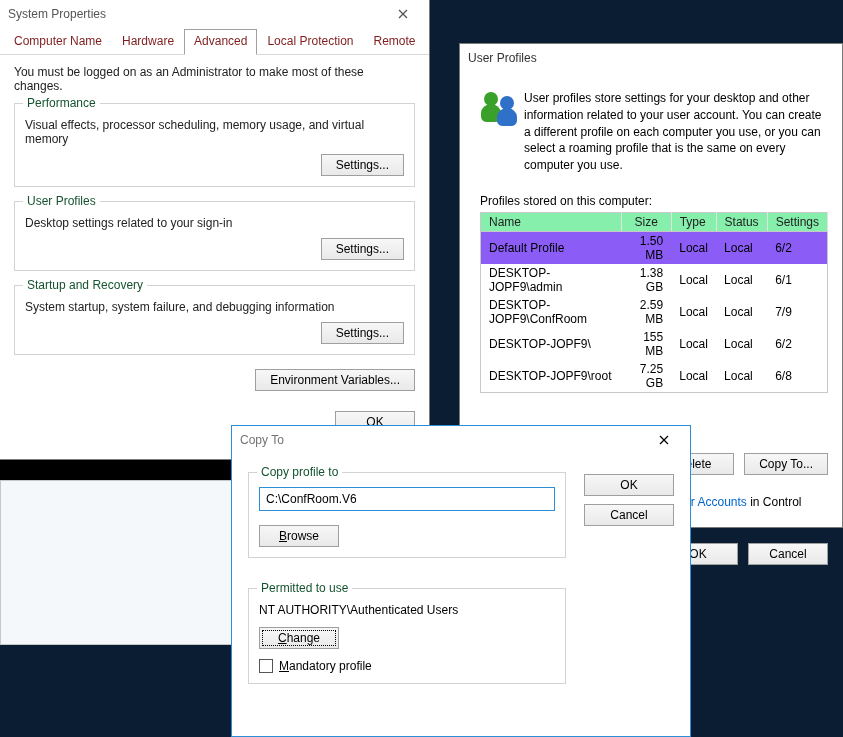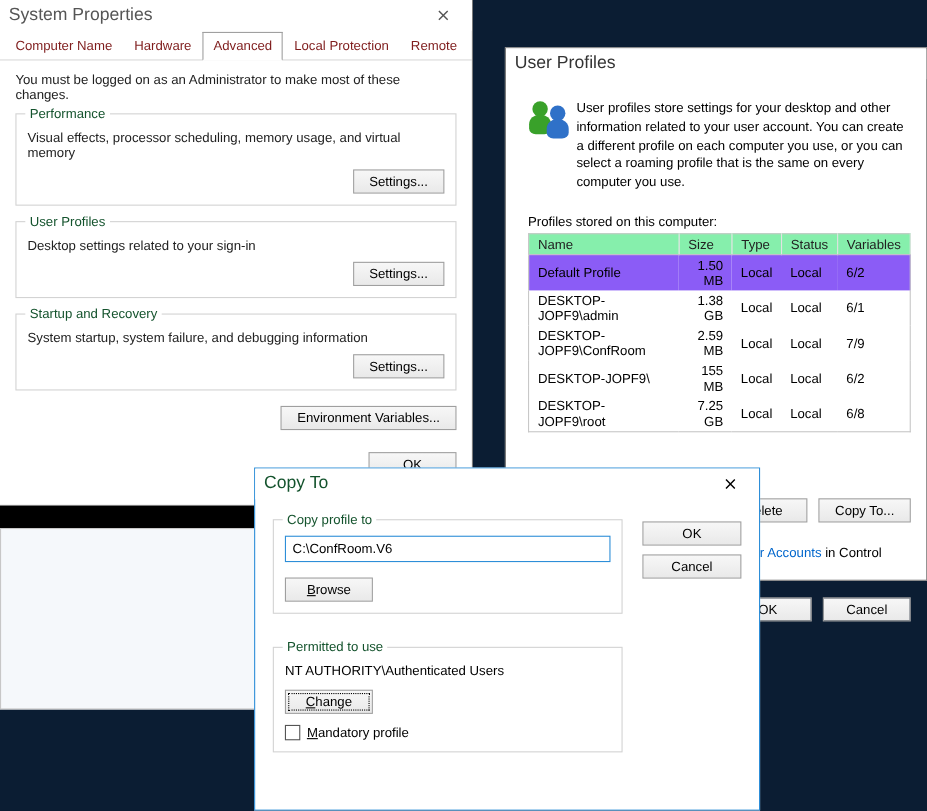--- a/index.html
+++ b/index.html
@@ -21,21 +21,21 @@
   }
   .titlebar {
     display: flex;
     align-items: center;
     justify-content: space-between;
     height: 28px;
     padding: 0 6px 0 8px;
     background: #fff;
     color: #555;
   }
-  .titlebar .title { font-size: 16px; }
+  .titlebar .title { font-size: 12px; }
   .close-x {
     width: 40px; height: 28px;
     display: flex; align-items: center; justify-content: center;
     font-size: 14px; line-height: 1; cursor: pointer;
     color: #333;
   }
   .close-x svg { width: 10px; height: 10px; }
   .tabs { display: flex; border-bottom: 1px solid #d9d9d9; padding-left: 4px; }
   .tab {
     padding: 4px 9px 6px 9px;
@@ -106,21 +106,21 @@
     padding: 2px 8px 2px 8px;
     font-size: 12px;
   }
   table.profiles th {
     border-right: 1px solid #e2e2e2;
     border-bottom: 1px solid #c8c8c8;
     font-weight: normal;
     background: #86efac;
     color: #222;
   }
-  table.profiles th.r { text-align: left; }
+  table.profiles th.r { text-align: center; }
   table.profiles td.size { text-align: right; }
   table.profiles tbody tr:first-child { background: #8b5cf6; }
   .up-actions { display: flex; gap: 10px; justify-content: flex-end; margin-top: 60px; }
   .up-cpl { margin-top: 20px; }
   .link { color: #0066cc; text-decoration: none; }
   .up-footer { display: flex; gap: 10px; justify-content: flex-end; padding: 8px 14px; }
 
   
   #win-ct { left: 231px; top: 425px; width: 460px; height: 312px; border-color: #2d8ed8; }
   #win-ct .titlebar { background: #fff; }
@@ -222,21 +222,21 @@
       <div class="up-text">User profiles store settings for your desktop and other information related to your user account. You can create a different profile on each computer you use, or you can select a roaming profile that is the same on every computer you use.</div>
     </div>
     <div class="stored-label">Profiles stored on this computer:</div>
     <table class="profiles">
       <thead>
           <tr>
         <th style="width:155px;">Name</th>
         <th class="r" style="width:55px;">Size</th>
         <th style="width:45px;">Type</th>
         <th style="width:45px;">Status</th>
-        <th>Variables</th>
+        <th>Settings</th>
       </tr>
         </thead>
       <tbody id="profiles-rows">
           <tr>
             <td>Default Profile</td>
             <td class="size">1.50 MB</td>
             <td>Local</td>
             <td>Local</td>
             <td>6/2</td>
           </tr>
@@ -280,21 +280,21 @@
     </div>
   </div>
   <div class="up-footer">
     <button class="btn">OK</button>
     <button class="btn">Cancel</button>
   </div>
 </div>
 
 <div id="win-ct" class="window">
   <div class="titlebar">
-    <span class="title" style="color:#14532d;">Copy To</span>
+    <span class="title" style="color:#737373;">Copy To</span>
     <span class="close-x">
       <svg viewBox="0 0 10 10">
           <path d="M1 1 L9 9 M9 1 L1 9" stroke="#000" stroke-width="1.3"></path>
         </svg>
     </span>
   </div>
   <div class="ct-body">
     <div class="ct-left">
       <div class="group" style="margin-top:8px;">
         <span class="legend">Copy profile to</span>

